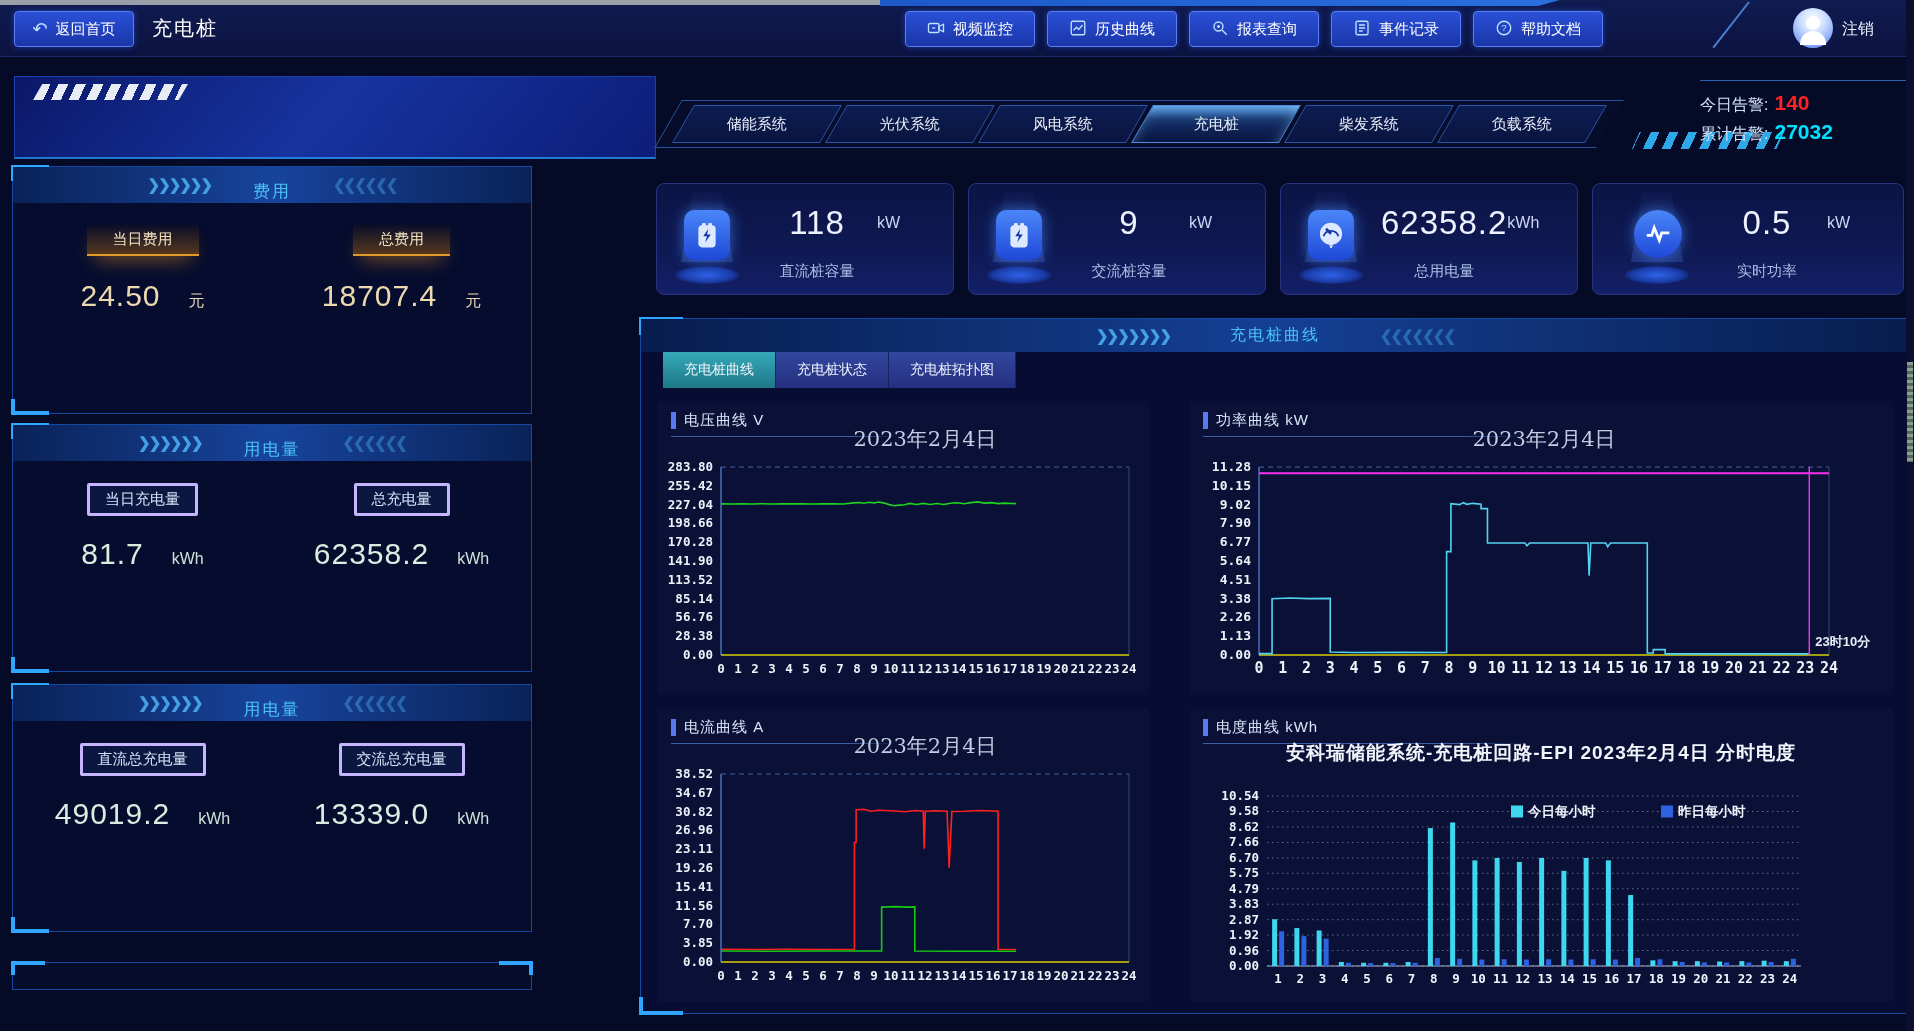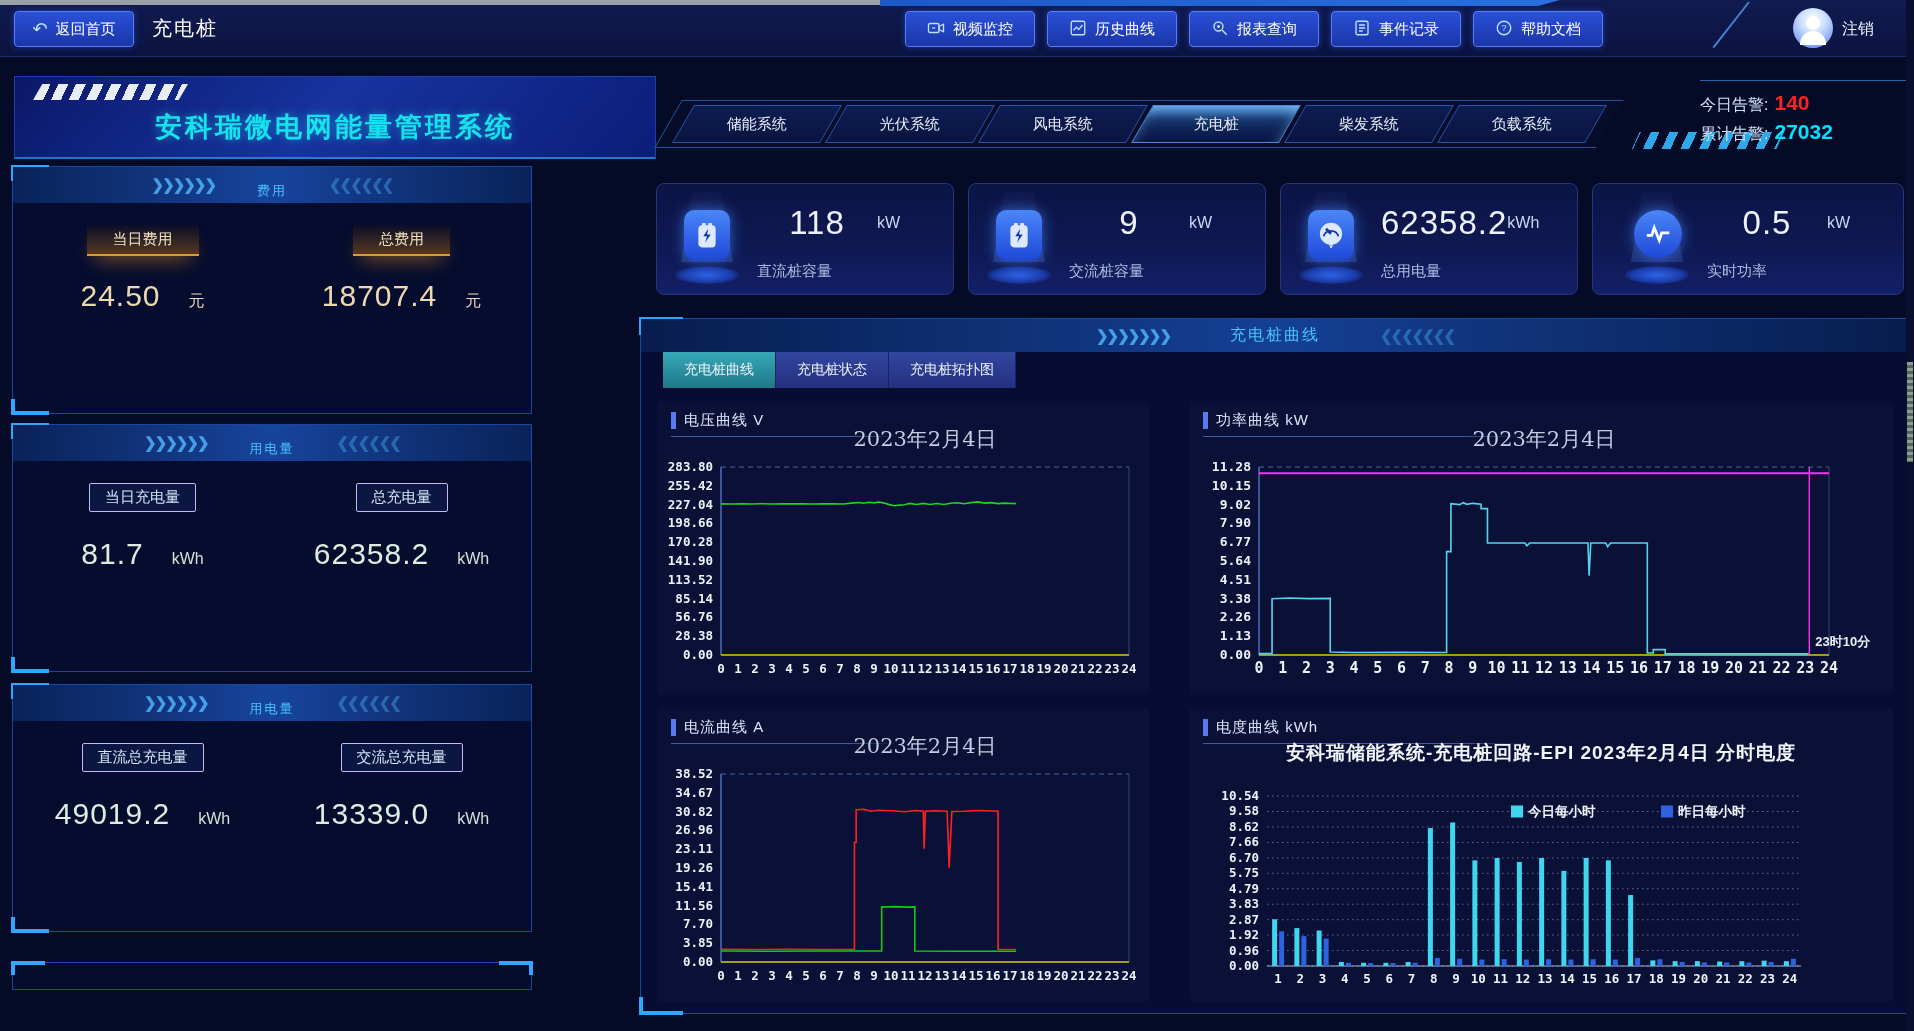--- a/index.html
+++ b/index.html
@@ -53,31 +53,31 @@
   .alarm-val-cyan{color:#00e0ff;font-size:21px;font-weight:bold;}
 
   
   .panel{position:absolute;background:#050c2e;border:1px solid #15489e;}
   .panel::before{content:"";position:absolute;left:-2px;top:-2px;width:34px;height:12px;
     border-left:4px solid #2fa6ff;border-top:4px solid #2fa6ff;}
   .panel::after{content:"";position:absolute;left:-2px;bottom:-2px;width:34px;height:12px;
     border-left:4px solid #2fa6ff;border-bottom:4px solid #2fa6ff;}
   .phead{position:absolute;left:0;top:0;width:100%;height:36px;display:flex;align-items:center;justify-content:center;gap:42px;
     background:linear-gradient(90deg,#0a2258 0%,#17449c 50%,#0a2258 100%);}
-  .phead .ptitle{color:#49c3f8;font-size:13px;letter-spacing:2px;margin-top:12px;}
+  .phead .ptitle{color:#49c3f8;font-size:17px;letter-spacing:2px;margin-top:12px;}
   .chev{font-size:15px;font-weight:bold;letter-spacing:-2px;color:#4fb2f8;}
   .chev.r{opacity:.85;} .chev.l{opacity:.4;}
 
   
   .prow{position:absolute;left:0;width:100%;display:flex;}
   .pcol{width:50%;display:flex;justify-content:center;align-items:center;}
   .badge-amber{padding:5px 26px;font-size:15px;color:#f2e2c0;
     background:linear-gradient(180deg,rgba(40,25,8,.15) 0%,rgba(150,90,18,.55) 100%);
     border-bottom:2px solid #e09a28;box-shadow:0 10px 20px -8px rgba(240,150,30,.6);}
-  .box-blue{padding:4px 15px;font-size:15px;color:#d5e4f8;border:1px solid #c4b5fd;border-radius:2px;background:rgba(25,50,110,.3);}
+  .box-blue{padding:4px 15px;font-size:15px;color:#d5e4f8;border:3px solid #c4b5fd;border-radius:2px;background:rgba(25,50,110,.3);}
   .val-wrap{display:flex;align-items:baseline;gap:28px;}
   .val{font-size:30px;letter-spacing:1px;}
   .val.amber{color:#ecd9b0;} .val.green{color:#d9eee0;}
   .unit{font-size:16px;} .unit.amber{color:#e8d8b8;} .unit.green{color:#cfe3d8;}
 
   
   .kpi{position:absolute;top:183px;height:110px;border-radius:8px;border:1px solid #25347c;
     background:linear-gradient(180deg,#0b1445 0%,#0e1952 55%,#131f66 100%);
     display:grid;grid-template-columns:100px 1fr 76px;grid-template-rows:1fr 32px;}
   .kpi-iconwrap{grid-row:1/3;position:relative;}
@@ -85,21 +85,21 @@
     background:linear-gradient(180deg,rgba(90,140,255,.03),rgba(90,140,255,.22));
     clip-path:polygon(22% 0,78% 0,100% 100%,0 100%);}
   .kpi-ped{position:absolute;left:18px;bottom:10px;width:64px;height:18px;border-radius:50%;
     background:radial-gradient(ellipse,#2f64e8 0%,#1b3ca8 55%,transparent 78%);}
   .kpi-tile{position:absolute;left:27px;top:26px;width:46px;height:50px;border-radius:10px;
     background:linear-gradient(180deg,#4a86f8 0%,#1f49d8 100%);box-shadow:0 0 14px rgba(70,130,250,.7);
     display:flex;align-items:center;justify-content:center;}
   .kpi-tile.round{border-radius:50%;width:48px;height:48px;}
   .kpi-value{align-self:center;font-size:33px;color:#eef2ff;text-align:center;letter-spacing:1px;}
   .kpi-unit{align-self:center;font-size:16px;color:#ccd6f2;}
-  .kpi-label{grid-column:2;color:#a9bde4;font-size:15px;}
+  .kpi-label{grid-column:2;color:#a9bde4;font-size:15px;text-align:center;}
 
   
   .bigpanel{position:absolute;left:640px;top:318px;width:1268px;height:694px;background:#070d32;border:1px solid #15489e;}
   .bigpanel::before{content:"";position:absolute;left:-2px;top:-2px;width:40px;height:14px;
     border-left:4px solid #2fa6ff;border-top:4px solid #2fa6ff;}
   .bigpanel::after{content:"";position:absolute;left:-2px;bottom:-2px;width:40px;height:14px;
     border-left:4px solid #2fa6ff;border-bottom:4px solid #2fa6ff;}
   .bp-head{position:absolute;left:0;top:0;width:100%;height:33px;display:flex;align-items:center;justify-content:center;gap:60px;
     background:linear-gradient(90deg,#081d4e 0%,#144094 50%,#081d4e 100%);}
   .bp-head .ptitle{color:#49c3f8;font-size:16px;letter-spacing:2px;}
@@ -181,21 +181,20 @@
           <span>帮助文档</span>
         </div>
       </div>
     <div class="top-diag"></div>
     <div class="avatar"></div>
     <div class="logout">注销</div>
   </div>
 
   <div class="logo-panel">
     <div class="hazard-white"></div>
-    <div class="brand">安科瑞微电网能量管理系统</div>
   </div>
 
   <div class="sys-tabs">
       <div class="sys-tab">
         <span>储能系统</span>
       </div>
       <div class="sys-tab">
         <span>光伏系统</span>
       </div>
       <div class="sys-tab">

